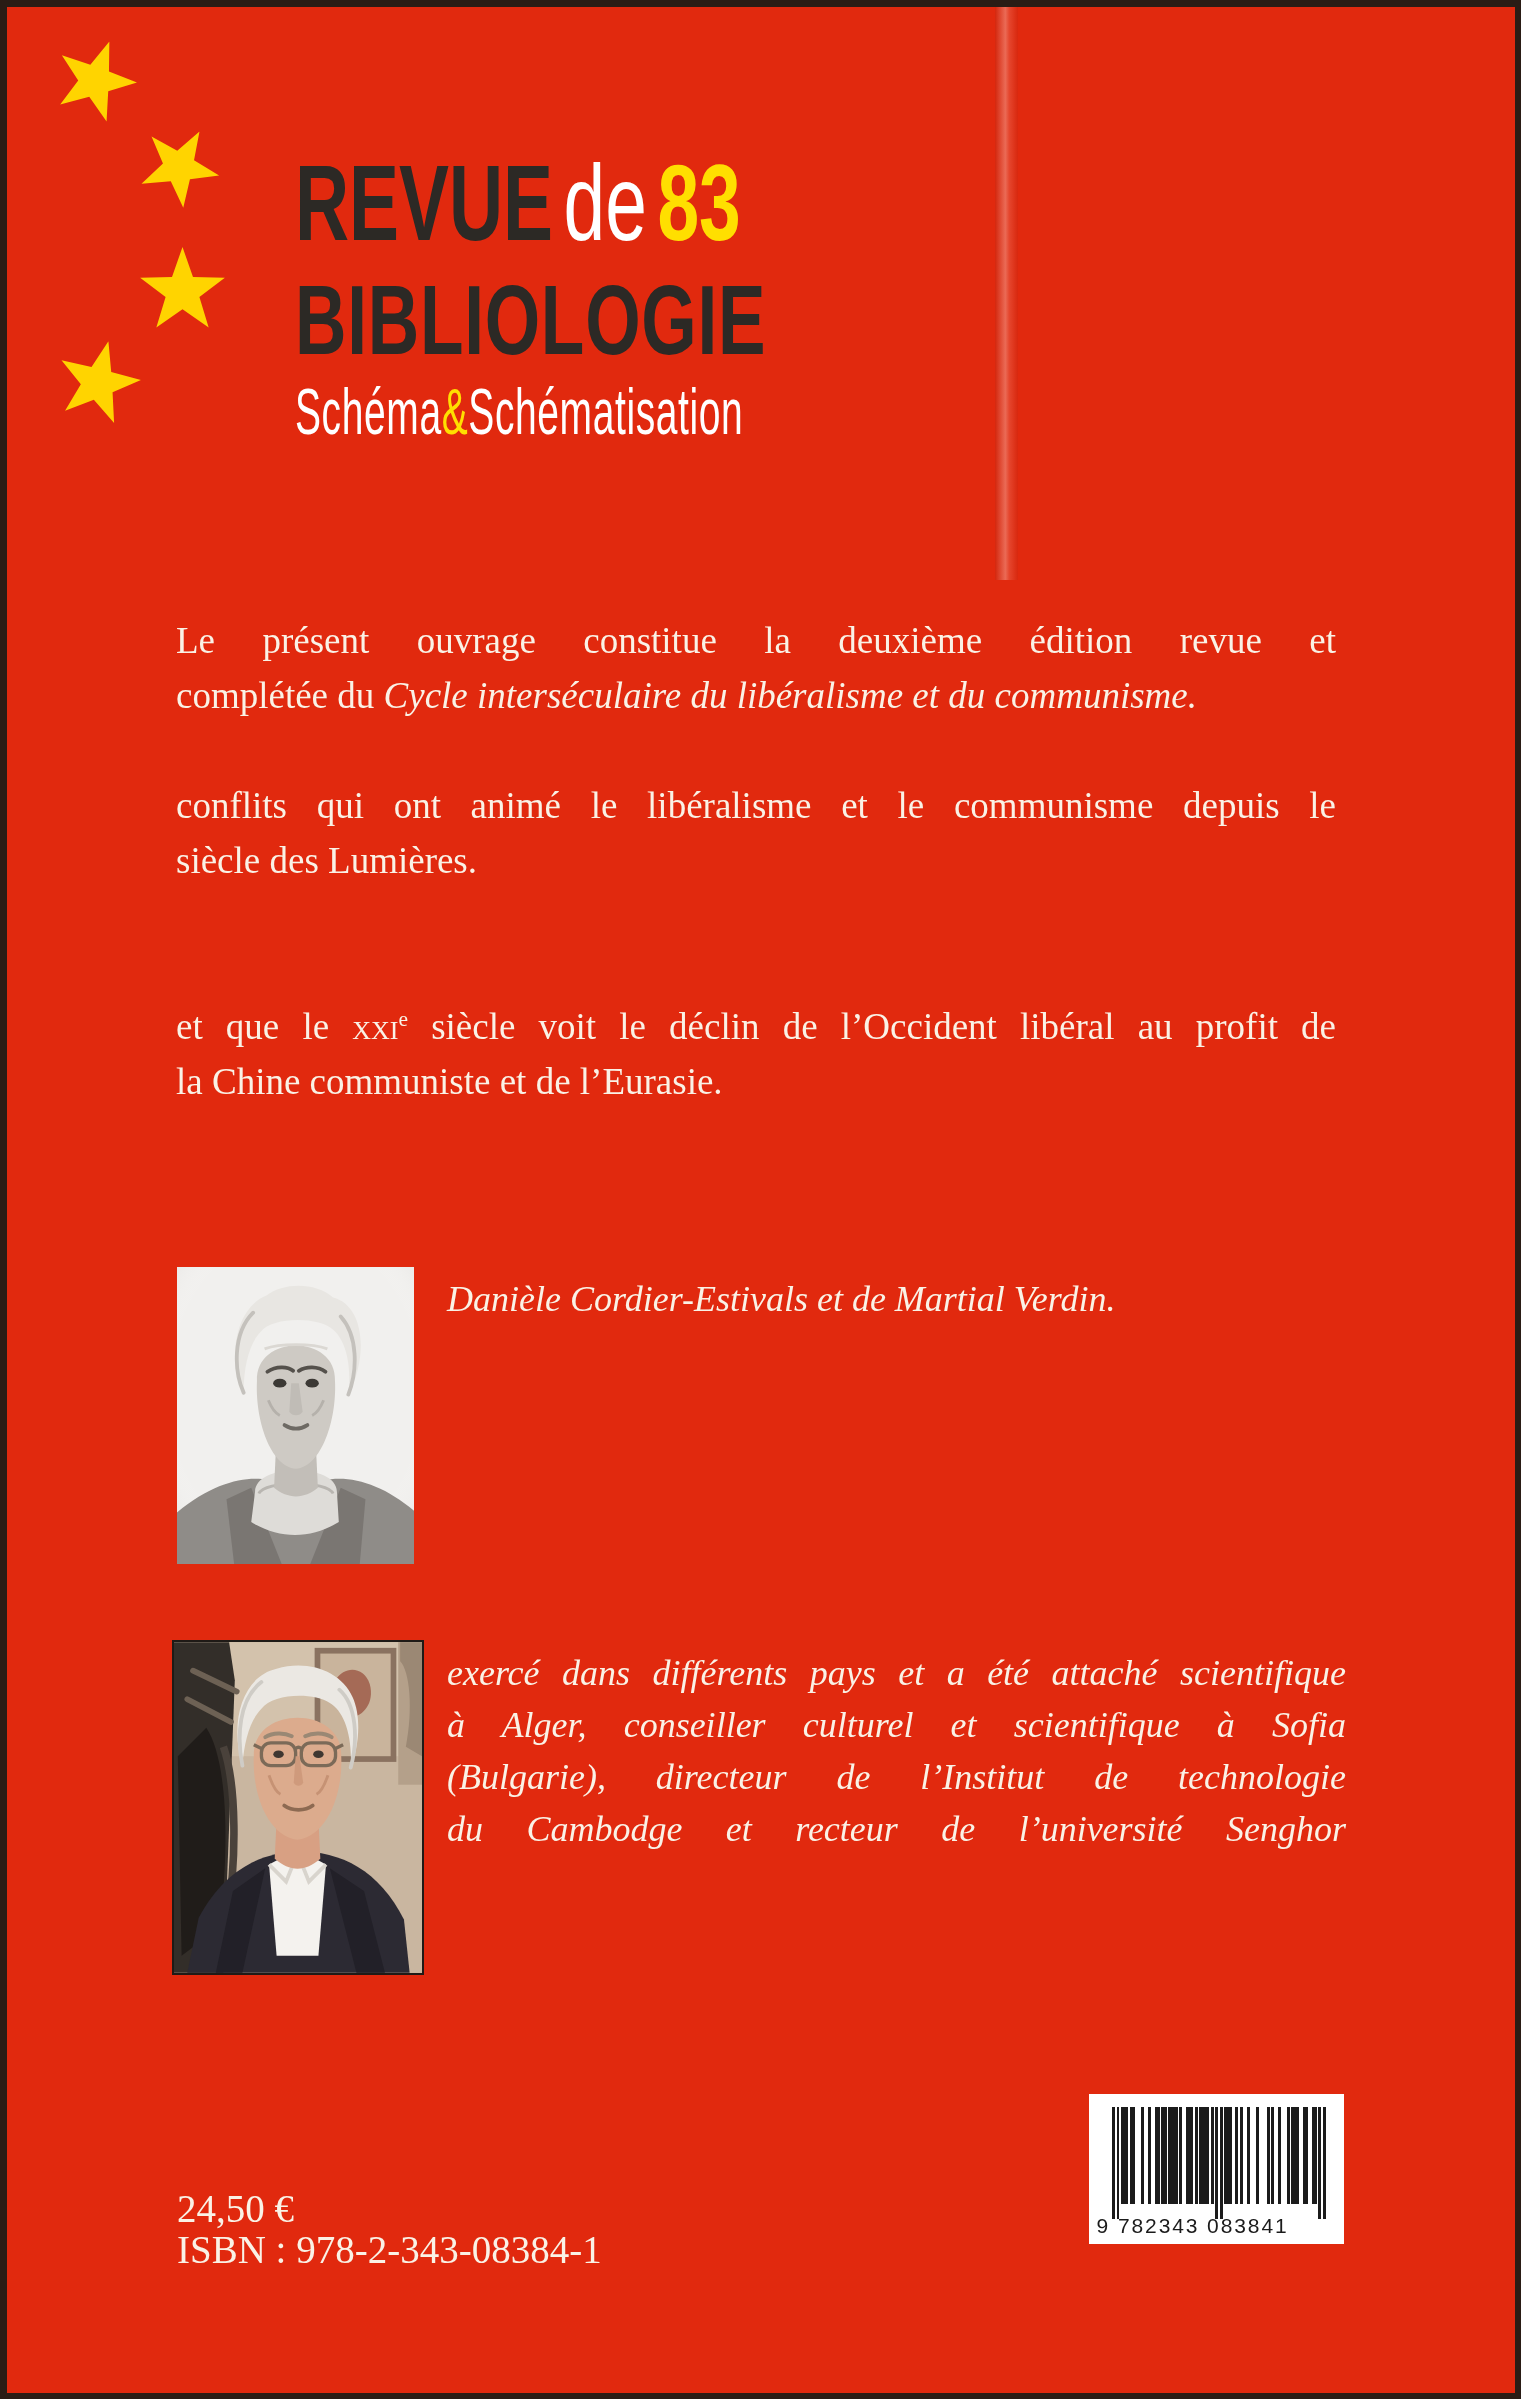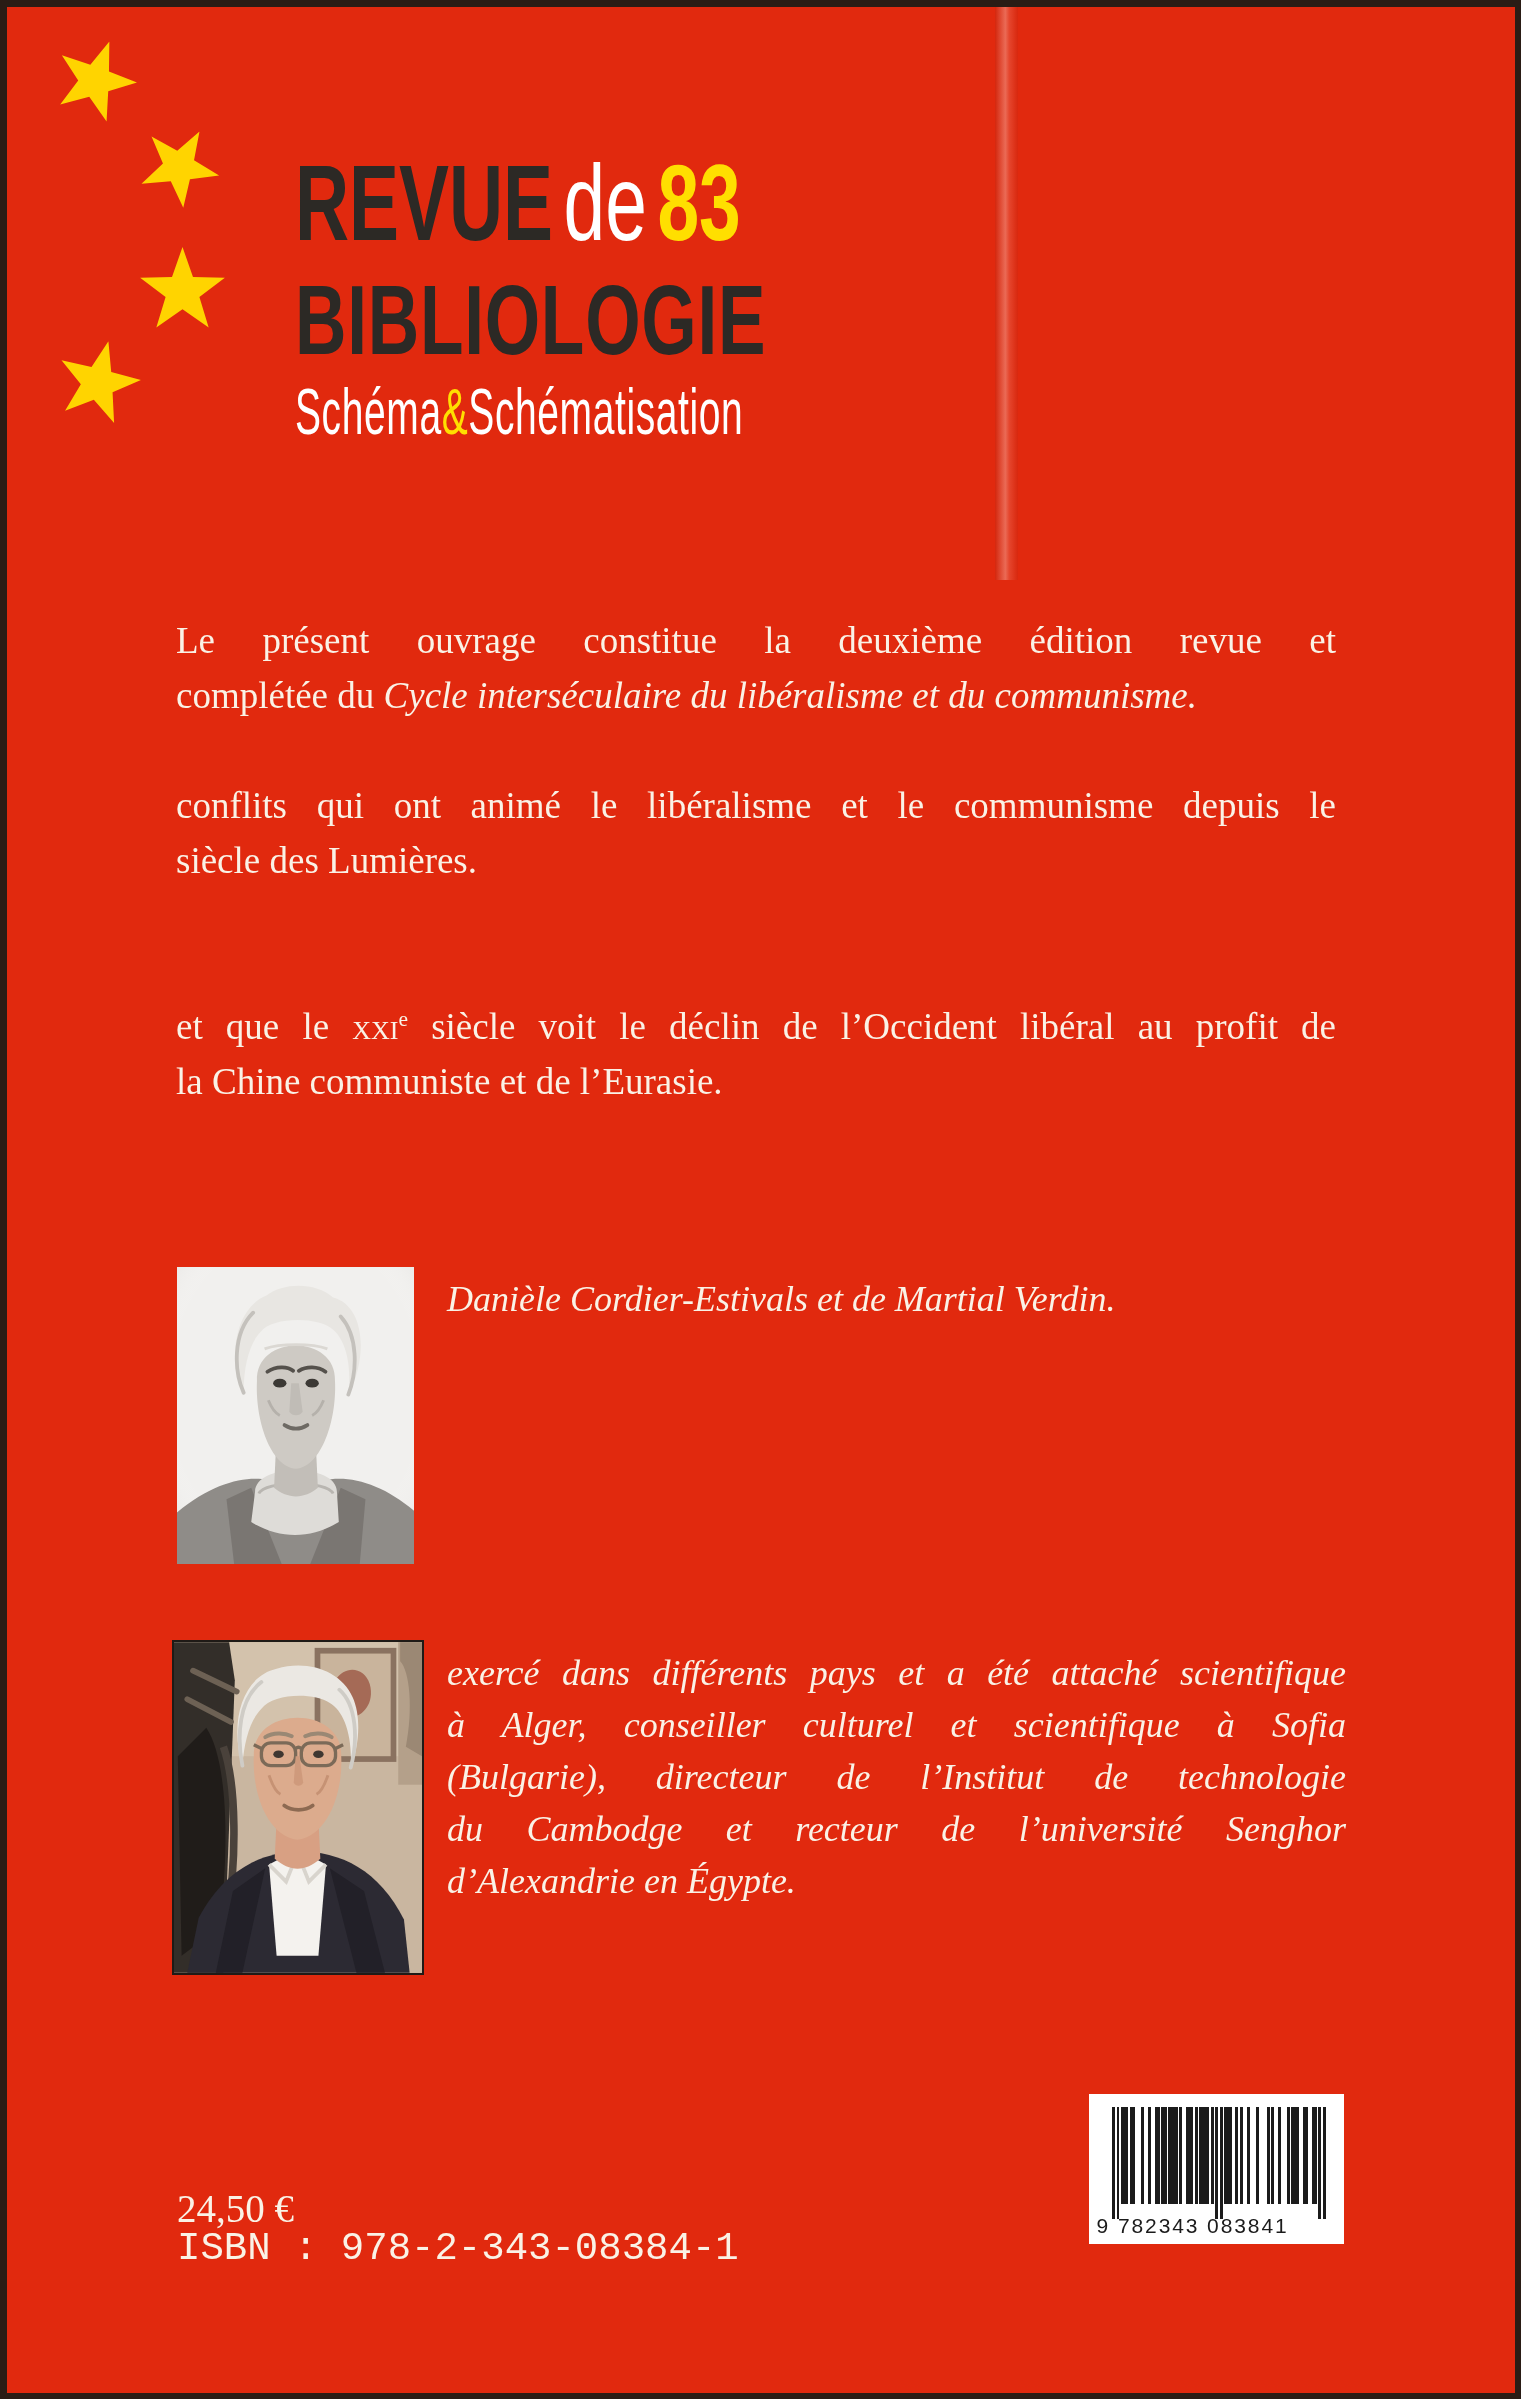--- a/index.html
+++ b/index.html
@@ -47,21 +47,21 @@
   .ital{font-style:italic;font-size:36px;line-height:52px;width:899px;left:447px;}
   .t1{top:1273px;}
   .t2{top:1647px;}
   
   .photo{overflow:hidden;z-index:3;}
   .photo svg{display:block;width:100%;height:100%;}
   .photo1{left:177px;top:1267px;width:237px;height:297px;background:#f0efec;}
   .photo2{left:172px;top:1640px;width:248px;height:331px;background:#c3b09a;border:2.9px solid #1f1a16;}
   
   .price{left:177px;top:2186px;font-size:39px;color:var(--cream,#faf2e6);}
-  .isbn{left:177px;top:2227px;font-size:39px;color:var(--cream,#faf2e6);font-family:Liberation Mono, monospace;}
+  .isbn{left:177px;top:2227px;font-size:39px;color:var(--cream,#faf2e6);}
   .barcode-box{left:1089px;top:2094px;width:255px;height:150px;background:var(--white,#ffffff);z-index:3;}
   .bars{position:absolute;left:23px;top:13.3px;width:213px;height:112px;}
   .bars .bar{position:absolute;top:0;background:var(--bar,#1b1b1b);}
   .bc-digits{position:absolute;left:7.6px;bottom:5.7px;width:240px;color:#1b1b1b;
     font-family:"Liberation Sans", sans-serif;font-size:21px;letter-spacing:1.9px;white-space:nowrap;}
 </style>
 </head>
 <body>
 
 <div class="abs seam"></div>
@@ -185,21 +185,20 @@
     <path d="M116,172 C124,178 138,178 146,172" stroke="#8d6a52" stroke-width="4" fill="none" stroke-linecap="round"></path>
     <path d="M100,140 C104,152 108,158 112,160 M162,140 C158,152 154,158 150,160" stroke="#c69274" stroke-width="3" fill="none"></path>
   </svg>
 </div>
 
 <div class="abs para ital t2">
     <div class="tline"><span>exercé dans différents pays et a été attaché scientifique</span></div>
     <div class="tline"><span>à Alger, conseiller culturel et scientifique à Sofia</span></div>
     <div class="tline"><span>(Bulgarie), directeur de l’Institut de technologie</span></div>
     <div class="tline"><span>du Cambodge et recteur de l’université Senghor</span></div>
-    <div class="tline tlast"><span>d’Alexandrie en Égypte.</span></div>
   </div>
 
 <div class="abs price">24,50 €</div>
 <div class="abs isbn">ISBN : 978-2-343-08384-1</div>
 
 <div class="abs barcode-box">
   <div class="bars" id="bars">
       <div class="bar" style="left: 0px; width: 2.5px; height: 112px;"></div>
       <div class="bar" style="left: 4.5px; width: 2.5px; height: 112px;"></div>
       <div class="bar" style="left: 9px; width: 2.5px; height: 97px;"></div>

